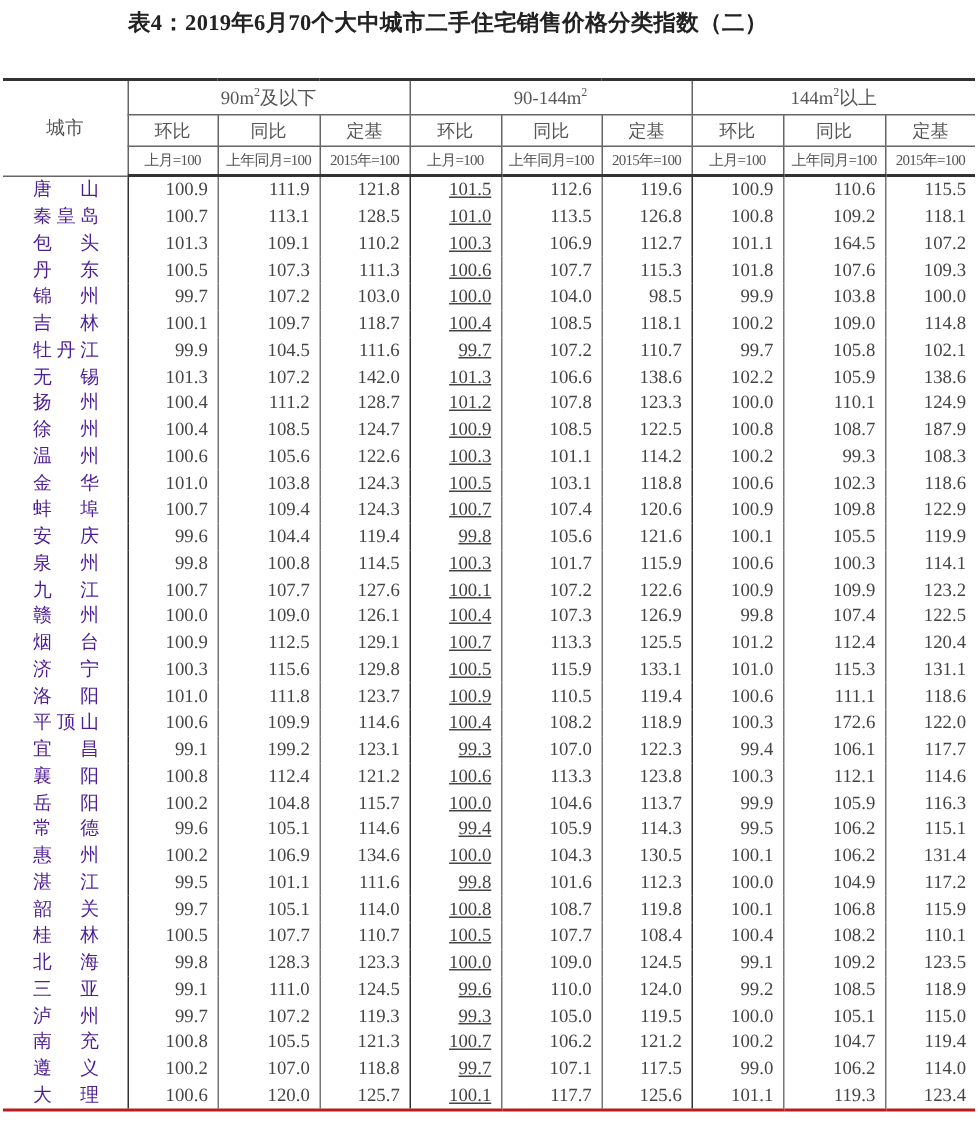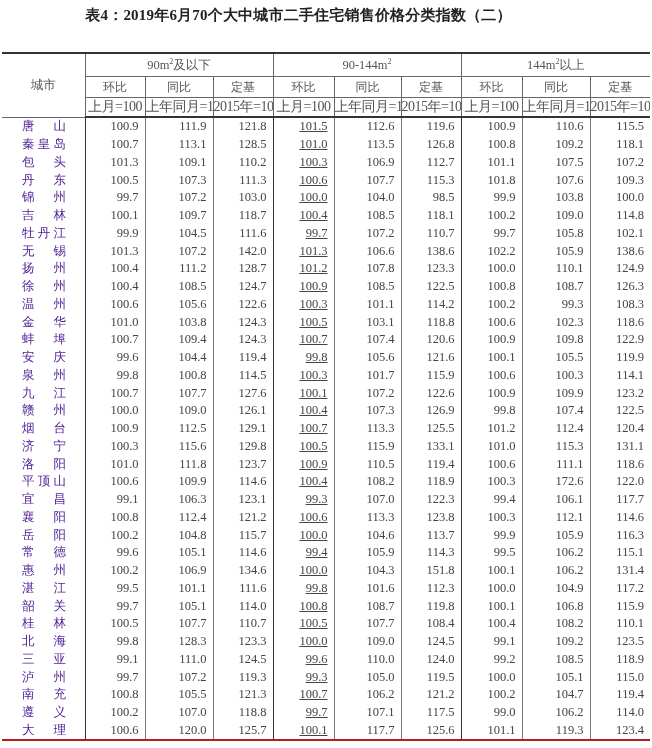--- a/index.html
+++ b/index.html
@@ -9,21 +9,21 @@
   table.t col.c0 { width: 83px; }
   table.t col.c1 { width: 60px; } table.t col.c2 { width: 68px; } table.t col.c3 { width: 60px; }
   table.t col.c4 { width: 61px; } table.t col.c5 { width: 67px; } table.t col.c6 { width: 60px; }
   table.t col.c7 { width: 61px; } table.t col.c8 { width: 68px; } table.t col.c9 { width: 60px; }
   thead tr.top th { border-top: 2px solid #333; }
   thead th { font-weight: normal; color: #555; border: 1px solid #666; padding: 0; white-space: nowrap; overflow: hidden; }
   thead th.city { border-left: none; }
   thead th:last-child { border-right: none; }
   thead tr.grp th { height: 22px; font-size: 12.5px; }
   thead tr.sub th { height: 20px; font-size: 12px; margin-top: 22px; }
-  thead tr.base th { height: 18px; font-size: 14px; letter-spacing: -0.5px; }
+  thead tr.base th { height: 18px; font-size: 10px; letter-spacing: -0.5px; }
   thead tr.base th { border-bottom: 2px solid #333; }
   sup { font-size: 8px; vertical-align: super; line-height: 0; }
   tbody td { height: 17.75px; padding: 0 6px 0 0; text-align: right; color: #444; border-left: 1px solid #555; white-space: nowrap; line-height: 17px; }
   tbody td.city { border-left: none; text-align: left; padding: 0 0 0 20px; color: #4c1d95; letter-spacing: 0; }
   tbody td.city span { display: inline-block; width: 44px; text-align: justify; text-align-last: justify; }
   tbody td.g1 { border-left: 1.5px solid #333; }
   tbody td.g2 { border-left: 1.5px solid #333; text-decoration: underline; }
   tbody td.g3 { border-left: 1.5px solid #333; }
   tbody td.thin { border-left: 1px solid #777; }
   tbody tr:last-child td { border-bottom: 2px solid #b91c1c; }
@@ -103,21 +103,21 @@
       </tr>
       <tr>
         <td class="city"><span>包头</span></td>
         <td class="g1">101.3</td>
         <td class="thin">109.1</td>
         <td class="thin">110.2</td>
         <td class="g2">100.3</td>
         <td class="thin">106.9</td>
         <td class="thin">112.7</td>
         <td class="g3">101.1</td>
-        <td class="thin">107.5</td>
+        <td class="thin">164.5</td>
         <td class="thin">107.2</td>
       </tr>
       <tr>
         <td class="city"><span>丹东</span></td>
         <td class="g1">100.5</td>
         <td class="thin">107.3</td>
         <td class="thin">111.3</td>
         <td class="g2">100.6</td>
         <td class="thin">107.7</td>
         <td class="thin">115.3</td>
@@ -188,21 +188,21 @@
       <tr>
         <td class="city"><span>徐州</span></td>
         <td class="g1">100.4</td>
         <td class="thin">108.5</td>
         <td class="thin">124.7</td>
         <td class="g2">100.9</td>
         <td class="thin">108.5</td>
         <td class="thin">122.5</td>
         <td class="g3">100.8</td>
         <td class="thin">108.7</td>
-        <td class="thin">126.3</td>
+        <td class="thin">187.9</td>
       </tr>
       <tr>
         <td class="city"><span>温州</span></td>
         <td class="g1">100.6</td>
         <td class="thin">105.6</td>
         <td class="thin">122.6</td>
         <td class="g2">100.3</td>
         <td class="thin">101.1</td>
         <td class="thin">114.2</td>
         <td class="g3">100.2</td>
@@ -325,21 +325,21 @@
         <td class="g2">100.4</td>
         <td class="thin">108.2</td>
         <td class="thin">118.9</td>
         <td class="g3">100.3</td>
         <td class="thin">172.6</td>
         <td class="thin">122.0</td>
       </tr>
       <tr>
         <td class="city"><span>宜昌</span></td>
         <td class="g1">99.1</td>
-        <td class="thin">106.3</td>
+        <td class="thin">199.2</td>
         <td class="thin">123.1</td>
         <td class="g2">99.3</td>
         <td class="thin">107.0</td>
         <td class="thin">122.3</td>
         <td class="g3">99.4</td>
         <td class="thin">106.1</td>
         <td class="thin">117.7</td>
       </tr>
       <tr>
         <td class="city"><span>襄阳</span></td>
@@ -377,21 +377,21 @@
         <td class="thin">106.2</td>
         <td class="thin">115.1</td>
       </tr>
       <tr>
         <td class="city"><span>惠州</span></td>
         <td class="g1">100.2</td>
         <td class="thin">106.9</td>
         <td class="thin">134.6</td>
         <td class="g2">100.0</td>
         <td class="thin">104.3</td>
-        <td class="thin">151.8</td>
+        <td class="thin">130.5</td>
         <td class="g3">100.1</td>
         <td class="thin">106.2</td>
         <td class="thin">131.4</td>
       </tr>
       <tr>
         <td class="city"><span>湛江</span></td>
         <td class="g1">99.5</td>
         <td class="thin">101.1</td>
         <td class="thin">111.6</td>
         <td class="g2">99.8</td>

